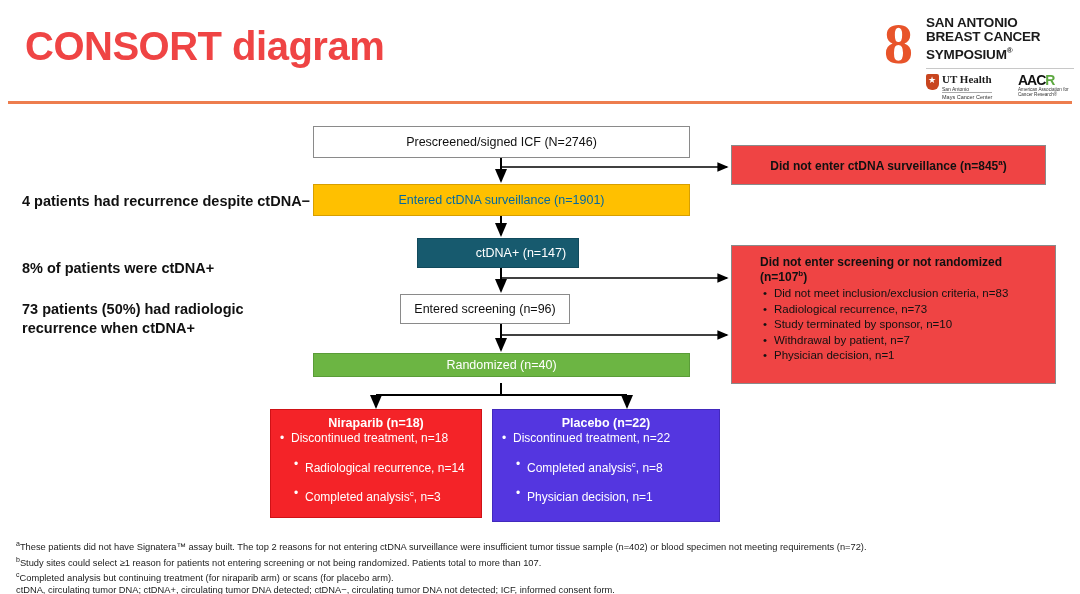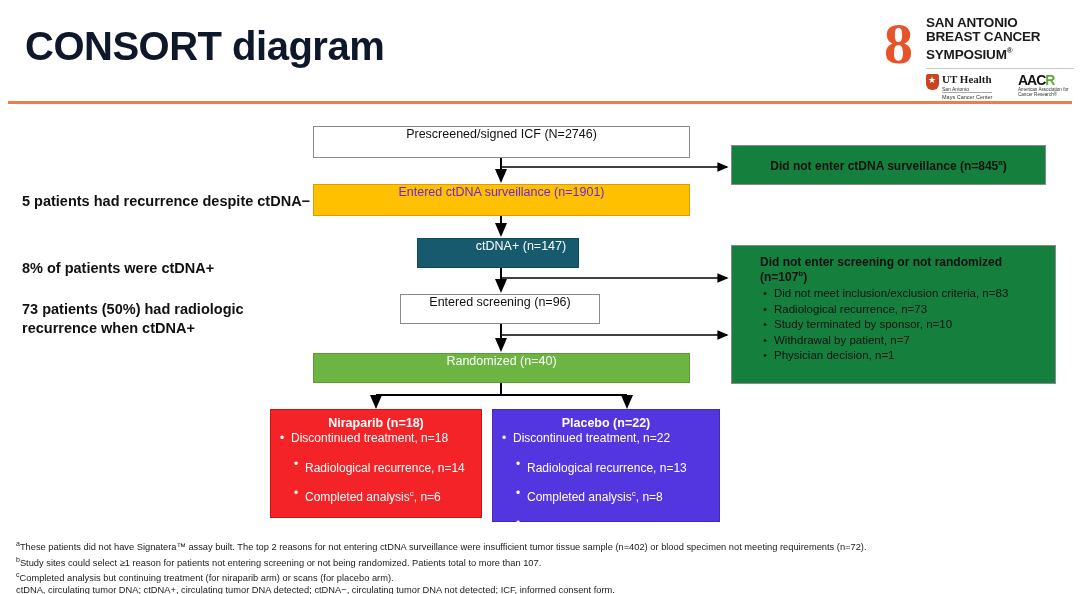--- a/index.html
+++ b/index.html
@@ -8,21 +8,21 @@
     background:#ffffff;
     font-family:"Liberation Sans", sans-serif;
     color:#000;
     position:relative;
     overflow:hidden;
   }
   
   #page-title{
     position:absolute;left:25px;top:24px;
     font-size:40px;font-weight:bold;letter-spacing:-0.5px;
-    color:#0f172a;
+    color:#ef4444;
   }
   #header-rule{
     position:absolute;left:8px;top:101px;width:1064px;height:3px;
     background:#ED7D4E;
   }
   
   #logo{
     position:absolute;left:884px;top:12px;width:192px;height:84px;
   }
   #logo-mark{
@@ -65,38 +65,38 @@
     position:absolute;left:22px;
     font-size:14.5px;font-weight:bold;color:#111;
     width:300px;line-height:19px;
   }
   #note-0{top:192px;}
   #note-1{top:259px;}
   #note-2{top:300px;}
   
   .box{
     position:absolute;box-sizing:border-box;
-    display:flex;align-items:flex-start;justify-content:center;
+    display:flex;align-items:center;justify-content:center;
     font-size:12.5px;
   }
   .box.white{background:#ffffff;border:1px solid #8a8a8a;color:#111;}
-  .box.gold{background:#FFC000;border:1px solid #d79f00;color:#6d28d9;}
+  .box.gold{background:#FFC000;border:1px solid #d79f00;color:#0369a1;}
   .box.teal{background:#175A6E;border:1px solid #114a5c;color:#ffffff;padding-left:46px;}
   .box.green{background:#6CB543;border:1px solid #5a9c38;color:#ffffff;}
   .box.red{background:#F42328;border:1px solid #cf1216;color:#ffffff;}
   .box.purple{background:#5436E0;border:1px solid #4229bd;color:#ffffff;}
   #box-prescreened{left:313px;top:126px;width:377px;height:32px;}
   #box-surveillance{left:313px;top:184px;width:377px;height:32px;}
   #box-ctdna-pos{left:417px;top:238px;width:162px;height:30px;}
-  #box-screening{left:400px;top:294px;width:200px;height:30px;}
-  #box-randomized{left:313px;top:353px;width:377px;height:30px;}
+  #box-screening{left:400px;top:294px;width:170px;height:30px;}
+  #box-randomized{left:313px;top:353px;width:377px;height:24px;}
   
   .sidebox{
     position:absolute;box-sizing:border-box;
-    background:#15803d;border:1px solid #8a8a8a;
+    background:#ef4444;border:1px solid #8a8a8a;
     font-size:11.5px;color:#111;
   }
   #box-not-entered{
     left:731px;top:145px;width:315px;height:40px;
     display:flex;align-items:center;justify-content:center;
     font-weight:bold;font-size:12px;
   }
   #box-not-screened{left:731px;top:245px;width:325px;height:139px;padding:9px 10px 0 28px;}
   #box-not-screened .hd{font-weight:bold;font-size:12px;margin-bottom:2px;}
   #box-not-screened ul{margin:0;padding-left:14px;list-style:none;}
@@ -139,21 +139,21 @@
   <div id="logo-sub">
     <span class="ut-shield"></span>
     <span id="ut-name">UT Health</span>
     <span id="ut-sa">San Antonio</span>
     <span id="ut-mays">Mays Cancer Center</span>
     <span id="aacr"><span>AAC</span><span class="g">R</span></span>
     <span id="aacr-sub">American Association for Cancer Research®</span>
   </div>
 </div>
 
-<div class="note" id="note-0">5 patients had recurrence despite ctDNA−</div>
+<div class="note" id="note-0">4 patients had recurrence despite ctDNA−</div>
 <div class="note" id="note-1">8% of patients were ctDNA+</div>
 <div class="note" id="note-2">73 patients (50%) had radiologic recurrence when ctDNA+</div>
 
 <svg id="connectors">
   <defs>
     <marker id="ah" markerWidth="7" markerHeight="7" refX="6" refY="3" orient="auto">
       <path d="M0,0 L7,3 L0,6 z" fill="#000"></path>
     </marker>
   </defs>
 
@@ -202,27 +202,26 @@
     <li>Study terminated by sponsor, n=10</li>
     <li>Withdrawal by patient, n=7</li>
     <li>Physician decision, n=1</li>
   </ul>
 </div>
 
 <div class="box red" id="box-niraparib">
   <div class="arm-title">Niraparib (n=18)</div>
   <div class="arm-l1">Discontinued treatment, n=18</div>
   <div class="arm-l2"><span>Radiological recurrence, n=14</span><span class="sup"></span><span></span></div>
-  <div class="arm-l2"><span>Completed analysis</span><span class="sup">c</span><span>, n=6</span></div>
+  <div class="arm-l2"><span>Completed analysis</span><span class="sup">c</span><span>, n=3</span></div>
 </div>
 
 <div class="box purple" id="box-placebo">
   <div class="arm-title">Placebo (n=22)</div>
   <div class="arm-l1">Discontinued treatment, n=22</div>
-  <div class="arm-l2"><span>Radiological recurrence, n=13</span><span class="sup"></span><span></span></div>
   <div class="arm-l2"><span>Completed analysis</span><span class="sup">c</span><span>, n=8</span></div>
   <div class="arm-l2"><span>Physician decision, n=1</span><span class="sup"></span><span></span></div>
 </div>
 
 <div id="footnotes">
   <div><span class="mark">a</span><span>These patients did not have Signatera™ assay built. The top 2 reasons for not entering ctDNA surveillance were insufficient tumor tissue sample (n=402) or blood specimen not meeting requirements (n=72).</span></div>
   <div><span class="mark">b</span><span>Study sites could select ≥1 reason for patients not entering screening or not being randomized. Patients total to more than 107.</span></div>
   <div><span class="mark">c</span><span>Completed analysis but continuing treatment (for niraparib arm) or scans (for placebo arm).</span></div>
   <div>ctDNA, circulating tumor DNA; ctDNA+, circulating tumor DNA detected; ctDNA−, circulating tumor DNA not detected; ICF, informed consent form.</div>
 </div>

